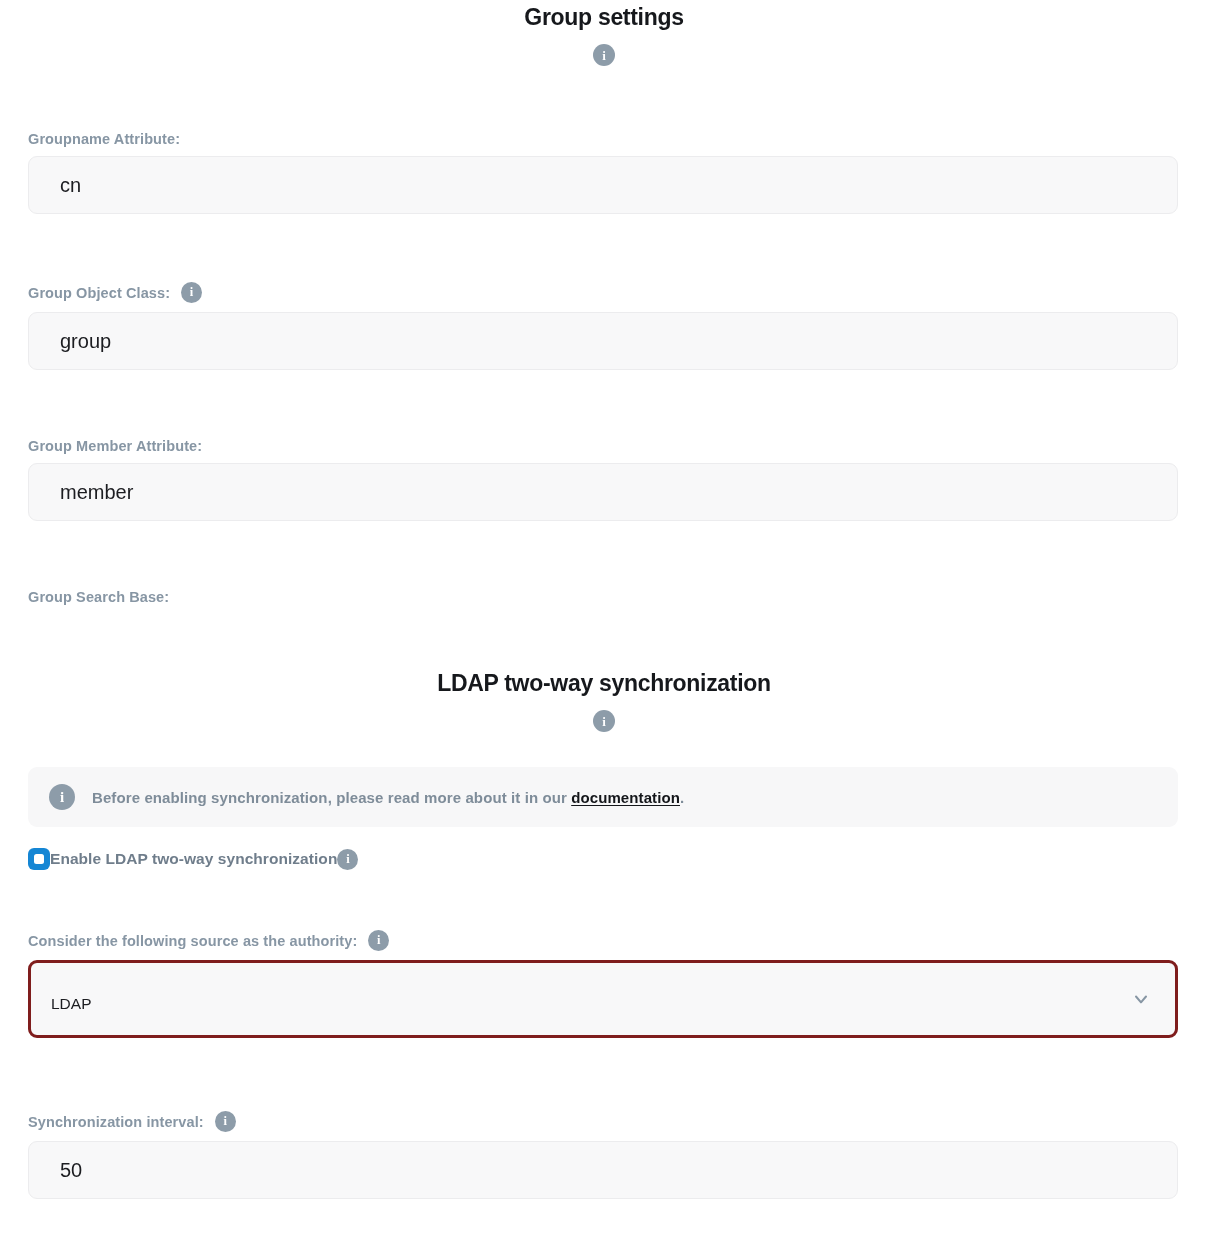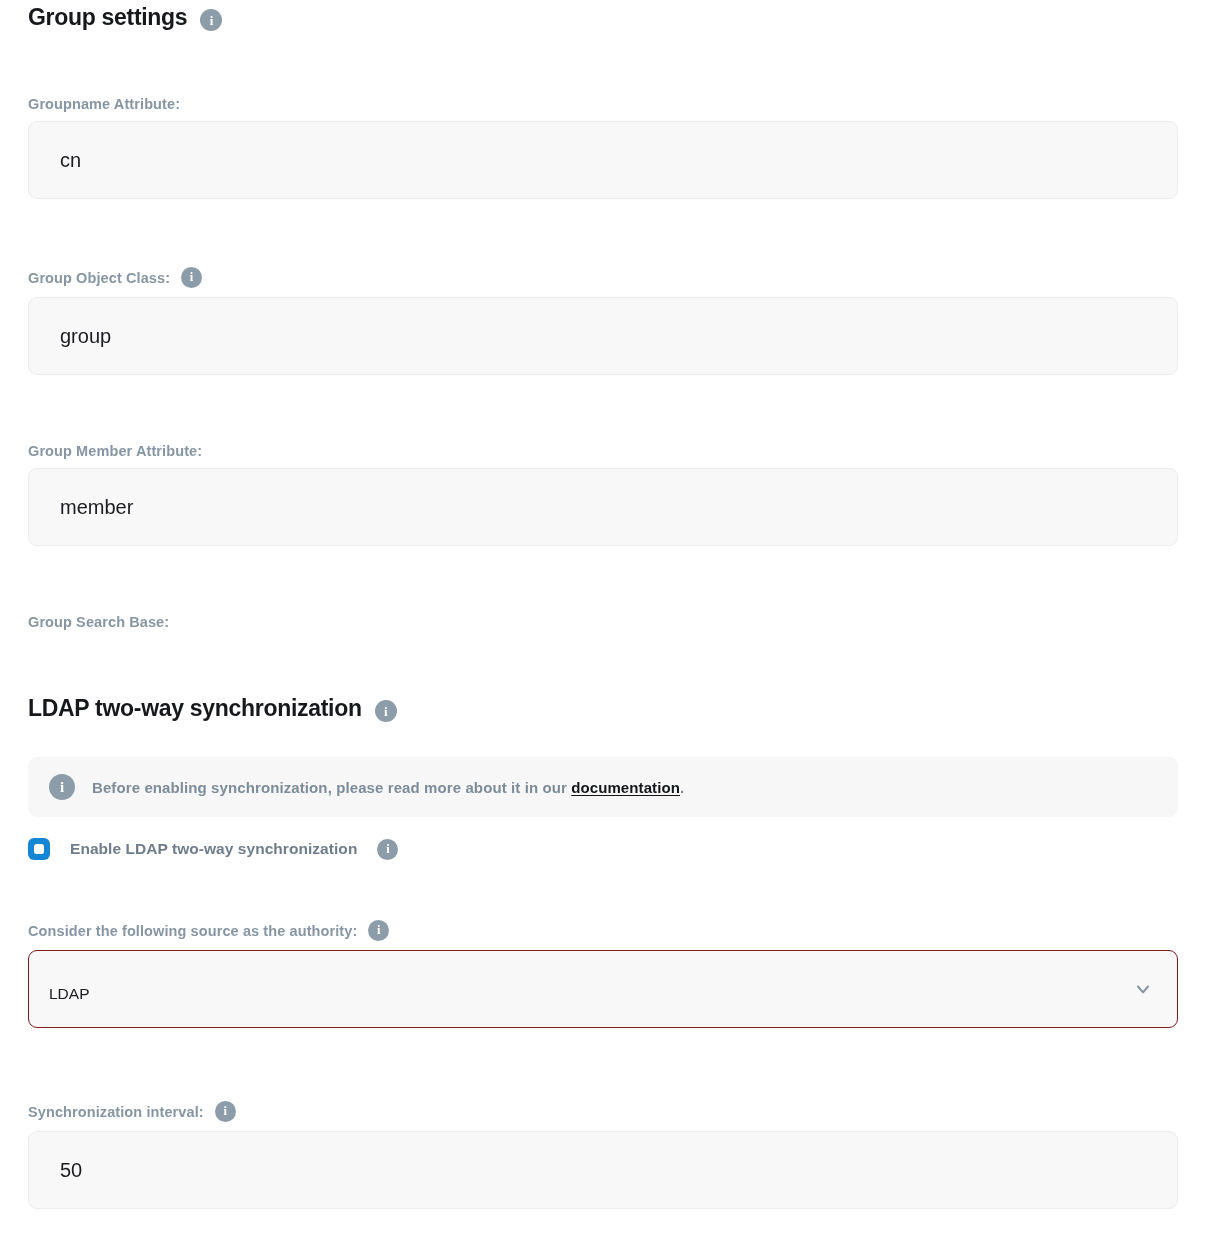--- a/index.html
+++ b/index.html
@@ -19,26 +19,27 @@
     position: relative;
     width: 1208px;
     height: 1242px;
     box-sizing: border-box;
     padding: 0 28px;
   }
 
   
   .section-heading {
     display: flex;
-    align-items: flex-end;
+    align-items: center;
     gap: 13px;
     font-size: 23px;
     font-weight: bold;
     letter-spacing: -0.3px;
     color: #16181c;
+    flex-direction: column;
   }
   .heading-group-settings { padding-top: 4px; }
   .heading-ldap-sync { padding-top: 0; }
 
   
   .info-icon {
     display: inline-flex;
     align-items: center;
     justify-content: center;
     width: 22px;
@@ -65,21 +66,21 @@
     font-size: 14.5px;
     font-weight: bold;
     color: #8796a4;
     letter-spacing: 0.1px;
     margin-bottom: 9px;
     margin-top: 36px;
   }
   .text-input {
     box-sizing: border-box;
     width: 1150px;
-    height: 78px;
+    height: 58px;
     background: #f8f8f9;
     border: 1px solid #ececee;
     border-radius: 9px;
     display: flex;
     align-items: center;
     padding: 0 31px;
     font-size: 20px;
     color: #1c1d21;
     font-family: "Liberation Sans", sans-serif;
     outline: none;
@@ -111,21 +112,21 @@
     color: #14161a;
     text-decoration: underline;
     text-underline-offset: 2px;
     font-weight: bold;
   }
 
   
   .checkbox-row {
     display: flex;
     align-items: center;
-    gap: 20px;
+    gap: 0;
   }
   .checkbox {
     position: relative;
     width: 22px;
     height: 22px;
     border-radius: 6px;
     background: #1586d4;
     flex: 0 0 auto;
     cursor: pointer;
   }
@@ -146,21 +147,21 @@
     letter-spacing: 0.05px;
   }
 
   
   .select-box {
     box-sizing: border-box;
     position: relative;
     width: 1150px;
     height: 78px;
     background: #f8f8f9;
-    border: 1px solid #7f1d1d;
+    border: 3px solid #7f1d1d;
     border-radius: 9px;
     display: flex;
     align-items: center;
     padding: 10px 50px 0 20px;
     cursor: pointer;
   }
   .select-value {
     font-size: 15.5px;
     color: #1c1d21;
     font-weight: normal;

